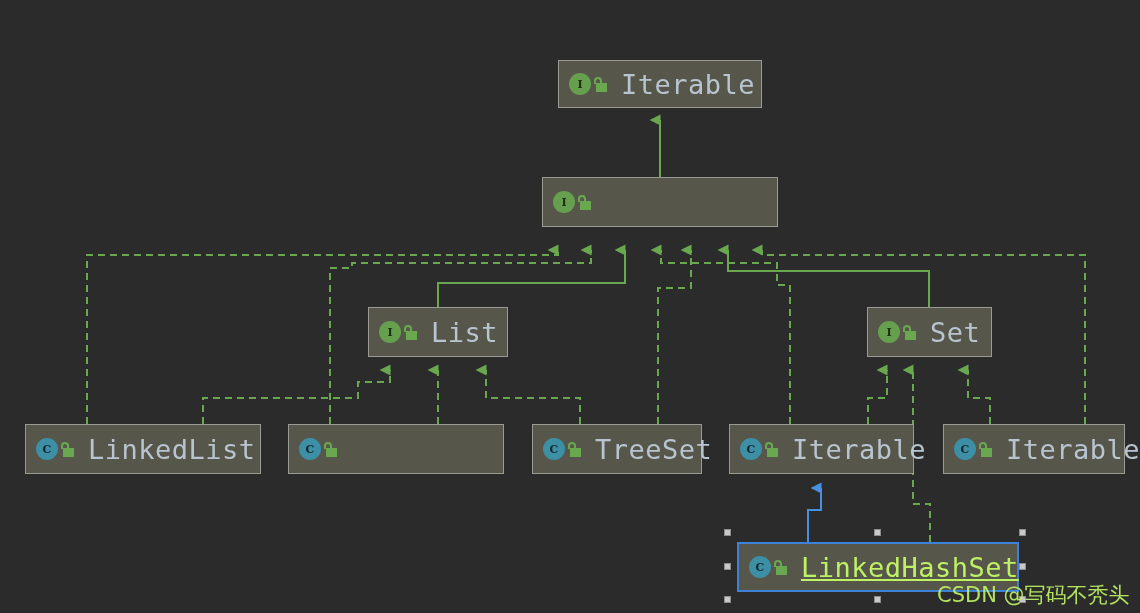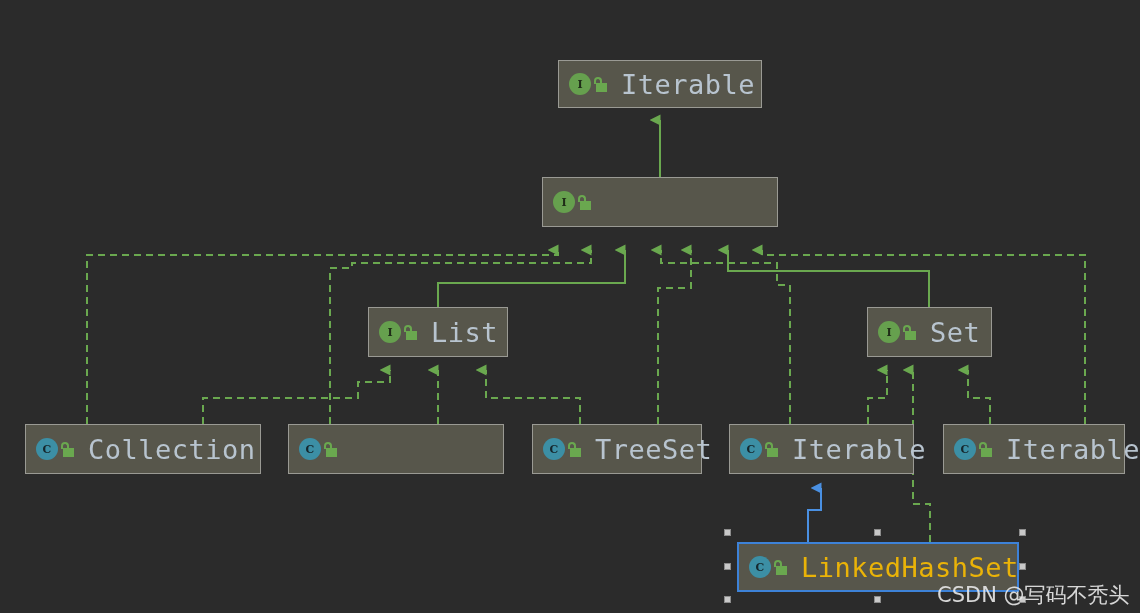--- a/index.html
+++ b/index.html
@@ -44,21 +44,22 @@
     font-size: 27px;
     letter-spacing: 0.5px;
     margin-left: 13px;
     line-height: 1;
   }
   .node.selected {
     border: 2px solid #3d82d8;
     background: #57564b;
   }
   .node.selected .label {
-    color: #eab308;
+    color: #bef264;
+    text-decoration: underline;
   }
   .badge {
     width: 22px;
     height: 22px;
     border-radius: 50%;
     display: flex;
     align-items: center;
     justify-content: center;
     font-size: 11px;
     font-weight: bold;
@@ -95,21 +96,21 @@
   .handle {
     position: absolute;
     width: 7px;
     height: 7px;
     background: #c9c9c9;
     border: 1px solid #8d8d8d;
     box-sizing: border-box;
   }
   .watermark {
     position: absolute;
-    color: #e5e5e5;
+    color: #bef264;
     font-size: 21px;
     font-family: "DejaVu Sans", "Liberation Sans", sans-serif;
     white-space: nowrap;
     opacity: 0.92;
   }
 </style>
 </head>
 <body>
 
 <div id="canvas">
@@ -221,21 +222,21 @@
   </div>
 
   <div class="node" style="left:25px; top:424px; width:236px; height:50px;">
     <span class="glyphs">
       <span class="badge cls">C</span>
       <span class="lock">
           <i class="shackle"></i>
           <i class="body"></i>
         </span>
     </span>
-    <span class="label">Collection</span>
+    <span class="label">LinkedList</span>
   </div>
 
   <div class="node" style="left:288px; top:424px; width:216px; height:50px;">
     <span class="glyphs">
       <span class="badge cls">C</span>
       <span class="lock">
           <i class="shackle"></i>
           <i class="body"></i>
         </span>
     </span>

